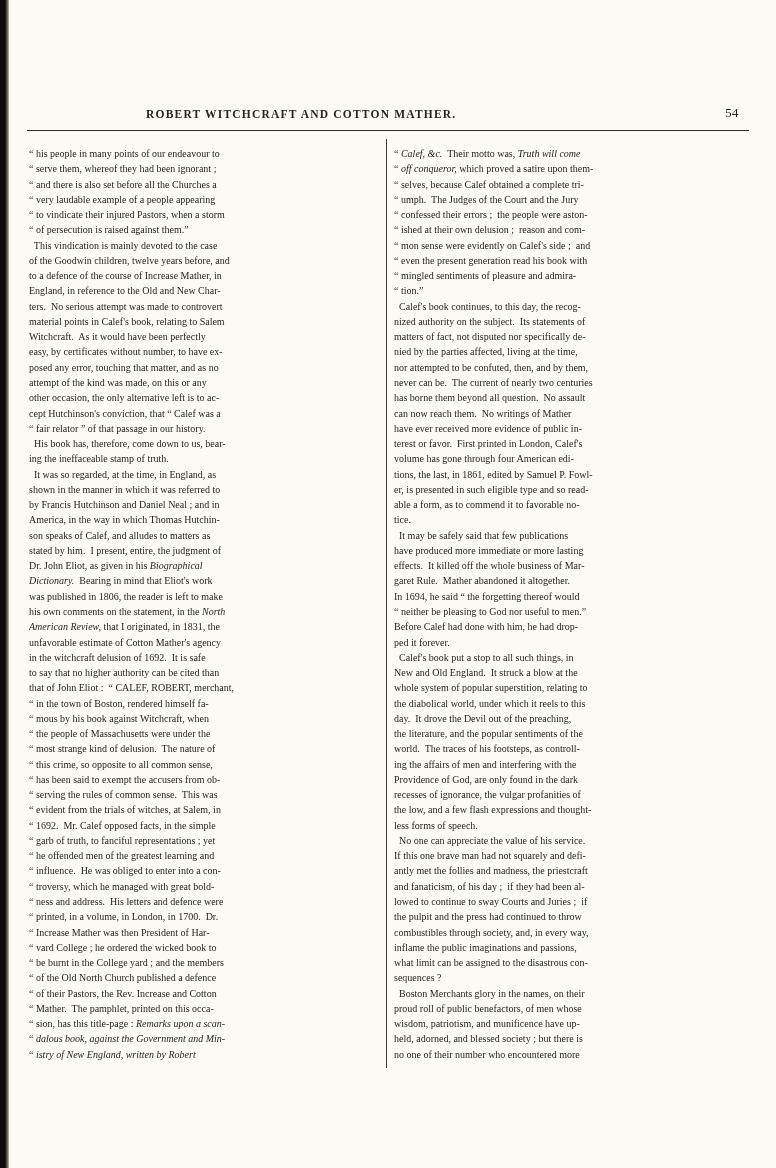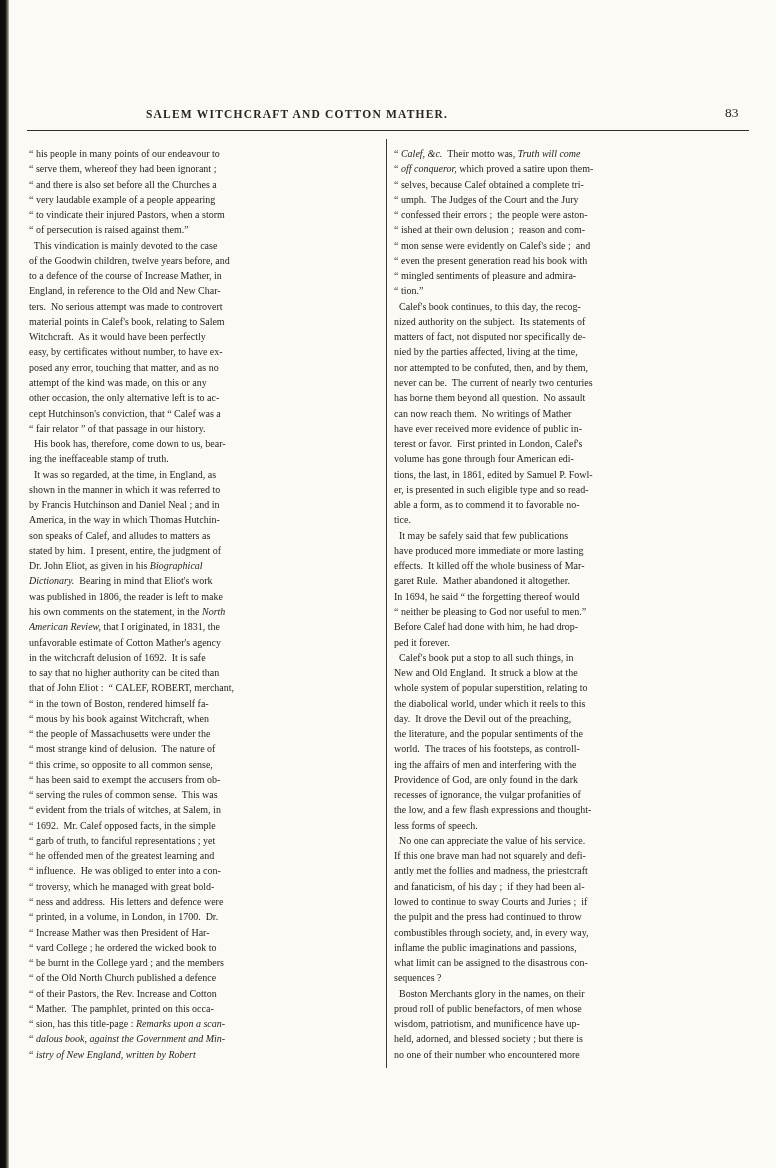--- a/index.html
+++ b/index.html
@@ -40,20 +40,20 @@
     background:#403a31;
   }
   .line { height:15.28px; overflow:hidden; }
   .it { font-style:italic; }
 </style>
 </head>
 <body>
 
 <div class="scan-edge"></div>
 
-<div class="running-head">SALEM WITCHCRAFT AND COTTON MATHER.</div>
-<div class="page-number">83</div>
+<div class="running-head">ROBERT WITCHCRAFT AND COTTON MATHER.</div>
+<div class="page-number">54</div>
 <div class="head-rule"></div>
 
 <div class="col-divider"></div>
 
 <div class="column column-left"><div class="line"><span>“ his people in many points of our endeavour to</span></div><div class="line"><span>“ serve them, whereof they had been ignorant ;</span></div><div class="line"><span>“ and there is also set before all the Churches a</span></div><div class="line"><span>“ very laudable example of a people appearing</span></div><div class="line"><span>“ to vindicate their injured Pastors, when a storm</span></div><div class="line"><span>“ of persecution is raised against them.”</span></div><div class="line"><span>  This vindication is mainly devoted to the case</span></div><div class="line"><span>of the Goodwin children, twelve years before, and</span></div><div class="line"><span>to a defence of the course of Increase Mather, in</span></div><div class="line"><span>England, in reference to the Old and New Char-</span></div><div class="line"><span>ters.  No serious attempt was made to controvert</span></div><div class="line"><span>material points in Calef's book, relating to Salem</span></div><div class="line"><span>Witchcraft.  As it would have been perfectly</span></div><div class="line"><span>easy, by certificates without number, to have ex-</span></div><div class="line"><span>posed any error, touching that matter, and as no</span></div><div class="line"><span>attempt of the kind was made, on this or any</span></div><div class="line"><span>other occasion, the only alternative left is to ac-</span></div><div class="line"><span>cept Hutchinson's conviction, that “ Calef was a</span></div><div class="line"><span>“ fair relator ” of that passage in our history.</span></div><div class="line"><span>  His book has, therefore, come down to us, bear-</span></div><div class="line"><span>ing the ineffaceable stamp of truth.</span></div><div class="line"><span>  It was so regarded, at the time, in England, as</span></div><div class="line"><span>shown in the manner in which it was referred to</span></div><div class="line"><span>by Francis Hutchinson and Daniel Neal ; and in</span></div><div class="line"><span>America, in the way in which Thomas Hutchin-</span></div><div class="line"><span>son speaks of Calef, and alludes to matters as</span></div><div class="line"><span>stated by him.  I present, entire, the judgment of</span></div><div class="line"><span>Dr. John Eliot, as given in his </span><span class="it">Biographical</span><span></span></div><div class="line"><span></span><span class="it">Dictionary.</span><span>  Bearing in mind that Eliot's work</span></div><div class="line"><span>was published in 1806, the reader is left to make</span></div><div class="line"><span>his own comments on the statement, in the </span><span class="it">North</span><span></span></div><div class="line"><span></span><span class="it">American Review,</span><span> that I originated, in 1831, the</span></div><div class="line"><span>unfavorable estimate of Cotton Mather's agency</span></div><div class="line"><span>in the witchcraft delusion of 1692.  It is safe</span></div><div class="line"><span>to say that no higher authority can be cited than</span></div><div class="line"><span>that of John Eliot :  “ CALEF, ROBERT, merchant,</span></div><div class="line"><span>“ in the town of Boston, rendered himself fa-</span></div><div class="line"><span>“ mous by his book against Witchcraft, when</span></div><div class="line"><span>“ the people of Massachusetts were under the</span></div><div class="line"><span>“ most strange kind of delusion.  The nature of</span></div><div class="line"><span>“ this crime, so opposite to all common sense,</span></div><div class="line"><span>“ has been said to exempt the accusers from ob-</span></div><div class="line"><span>“ serving the rules of common sense.  This was</span></div><div class="line"><span>“ evident from the trials of witches, at Salem, in</span></div><div class="line"><span>“ 1692.  Mr. Calef opposed facts, in the simple</span></div><div class="line"><span>“ garb of truth, to fanciful representations ; yet</span></div><div class="line"><span>“ he offended men of the greatest learning and</span></div><div class="line"><span>“ influence.  He was obliged to enter into a con-</span></div><div class="line"><span>“ troversy, which he managed with great bold-</span></div><div class="line"><span>“ ness and address.  His letters and defence were</span></div><div class="line"><span>“ printed, in a volume, in London, in 1700.  Dr.</span></div><div class="line"><span>“ Increase Mather was then President of Har-</span></div><div class="line"><span>“ vard College ; he ordered the wicked book to</span></div><div class="line"><span>“ be burnt in the College yard ; and the members</span></div><div class="line"><span>“ of the Old North Church published a defence</span></div><div class="line"><span>“ of their Pastors, the Rev. Increase and Cotton</span></div><div class="line"><span>“ Mather.  The pamphlet, printed on this occa-</span></div><div class="line"><span>“ sion, has this title-page : </span><span class="it">Remarks upon a scan-</span><span></span></div><div class="line"><span>“ </span><span class="it">dalous book, against the Government and Min-</span><span></span></div><div class="line"><span>“ </span><span class="it">istry of New England, written by Robert</span><span></span></div></div>
 <div class="column column-right"><div class="line"><span>“ </span><span class="it">Calef, &amp;c.</span><span>  Their motto was, </span><span class="it">Truth will come</span><span></span></div><div class="line"><span>“ </span><span class="it">off conqueror,</span><span> which proved a satire upon them-</span></div><div class="line"><span>“ selves, because Calef obtained a complete tri-</span></div><div class="line"><span>“ umph.  The Judges of the Court and the Jury</span></div><div class="line"><span>“ confessed their errors ;  the people were aston-</span></div><div class="line"><span>“ ished at their own delusion ;  reason and com-</span></div><div class="line"><span>“ mon sense were evidently on Calef's side ;  and</span></div><div class="line"><span>“ even the present generation read his book with</span></div><div class="line"><span>“ mingled sentiments of pleasure and admira-</span></div><div class="line"><span>“ tion.”</span></div><div class="line"><span>  Calef's book continues, to this day, the recog-</span></div><div class="line"><span>nized authority on the subject.  Its statements of</span></div><div class="line"><span>matters of fact, not disputed nor specifically de-</span></div><div class="line"><span>nied by the parties affected, living at the time,</span></div><div class="line"><span>nor attempted to be confuted, then, and by them,</span></div><div class="line"><span>never can be.  The current of nearly two centuries</span></div><div class="line"><span>has borne them beyond all question.  No assault</span></div><div class="line"><span>can now reach them.  No writings of Mather</span></div><div class="line"><span>have ever received more evidence of public in-</span></div><div class="line"><span>terest or favor.  First printed in London, Calef's</span></div><div class="line"><span>volume has gone through four American edi-</span></div><div class="line"><span>tions, the last, in 1861, edited by Samuel P. Fowl-</span></div><div class="line"><span>er, is presented in such eligible type and so read-</span></div><div class="line"><span>able a form, as to commend it to favorable no-</span></div><div class="line"><span>tice.</span></div><div class="line"><span>  It may be safely said that few publications</span></div><div class="line"><span>have produced more immediate or more lasting</span></div><div class="line"><span>effects.  It killed off the whole business of Mar-</span></div><div class="line"><span>garet Rule.  Mather abandoned it altogether.</span></div><div class="line"><span>In 1694, he said “ the forgetting thereof would</span></div><div class="line"><span>“ neither be pleasing to God nor useful to men.”</span></div><div class="line"><span>Before Calef had done with him, he had drop-</span></div><div class="line"><span>ped it forever.</span></div><div class="line"><span>  Calef's book put a stop to all such things, in</span></div><div class="line"><span>New and Old England.  It struck a blow at the</span></div><div class="line"><span>whole system of popular superstition, relating to</span></div><div class="line"><span>the diabolical world, under which it reels to this</span></div><div class="line"><span>day.  It drove the Devil out of the preaching,</span></div><div class="line"><span>the literature, and the popular sentiments of the</span></div><div class="line"><span>world.  The traces of his footsteps, as controll-</span></div><div class="line"><span>ing the affairs of men and interfering with the</span></div><div class="line"><span>Providence of God, are only found in the dark</span></div><div class="line"><span>recesses of ignorance, the vulgar profanities of</span></div><div class="line"><span>the low, and a few flash expressions and thought-</span></div><div class="line"><span>less forms of speech.</span></div><div class="line"><span>  No one can appreciate the value of his service.</span></div><div class="line"><span>If this one brave man had not squarely and defi-</span></div><div class="line"><span>antly met the follies and madness, the priestcraft</span></div><div class="line"><span>and fanaticism, of his day ;  if they had been al-</span></div><div class="line"><span>lowed to continue to sway Courts and Juries ;  if</span></div><div class="line"><span>the pulpit and the press had continued to throw</span></div><div class="line"><span>combustibles through society, and, in every way,</span></div><div class="line"><span>inflame the public imaginations and passions,</span></div><div class="line"><span>what limit can be assigned to the disastrous con-</span></div><div class="line"><span>sequences ?</span></div><div class="line"><span>  Boston Merchants glory in the names, on their</span></div><div class="line"><span>proud roll of public benefactors, of men whose</span></div><div class="line"><span>wisdom, patriotism, and munificence have up-</span></div><div class="line"><span>held, adorned, and blessed society ; but there is</span></div><div class="line"><span>no one of their number who encountered more</span></div></div>
 
 </body></html>

